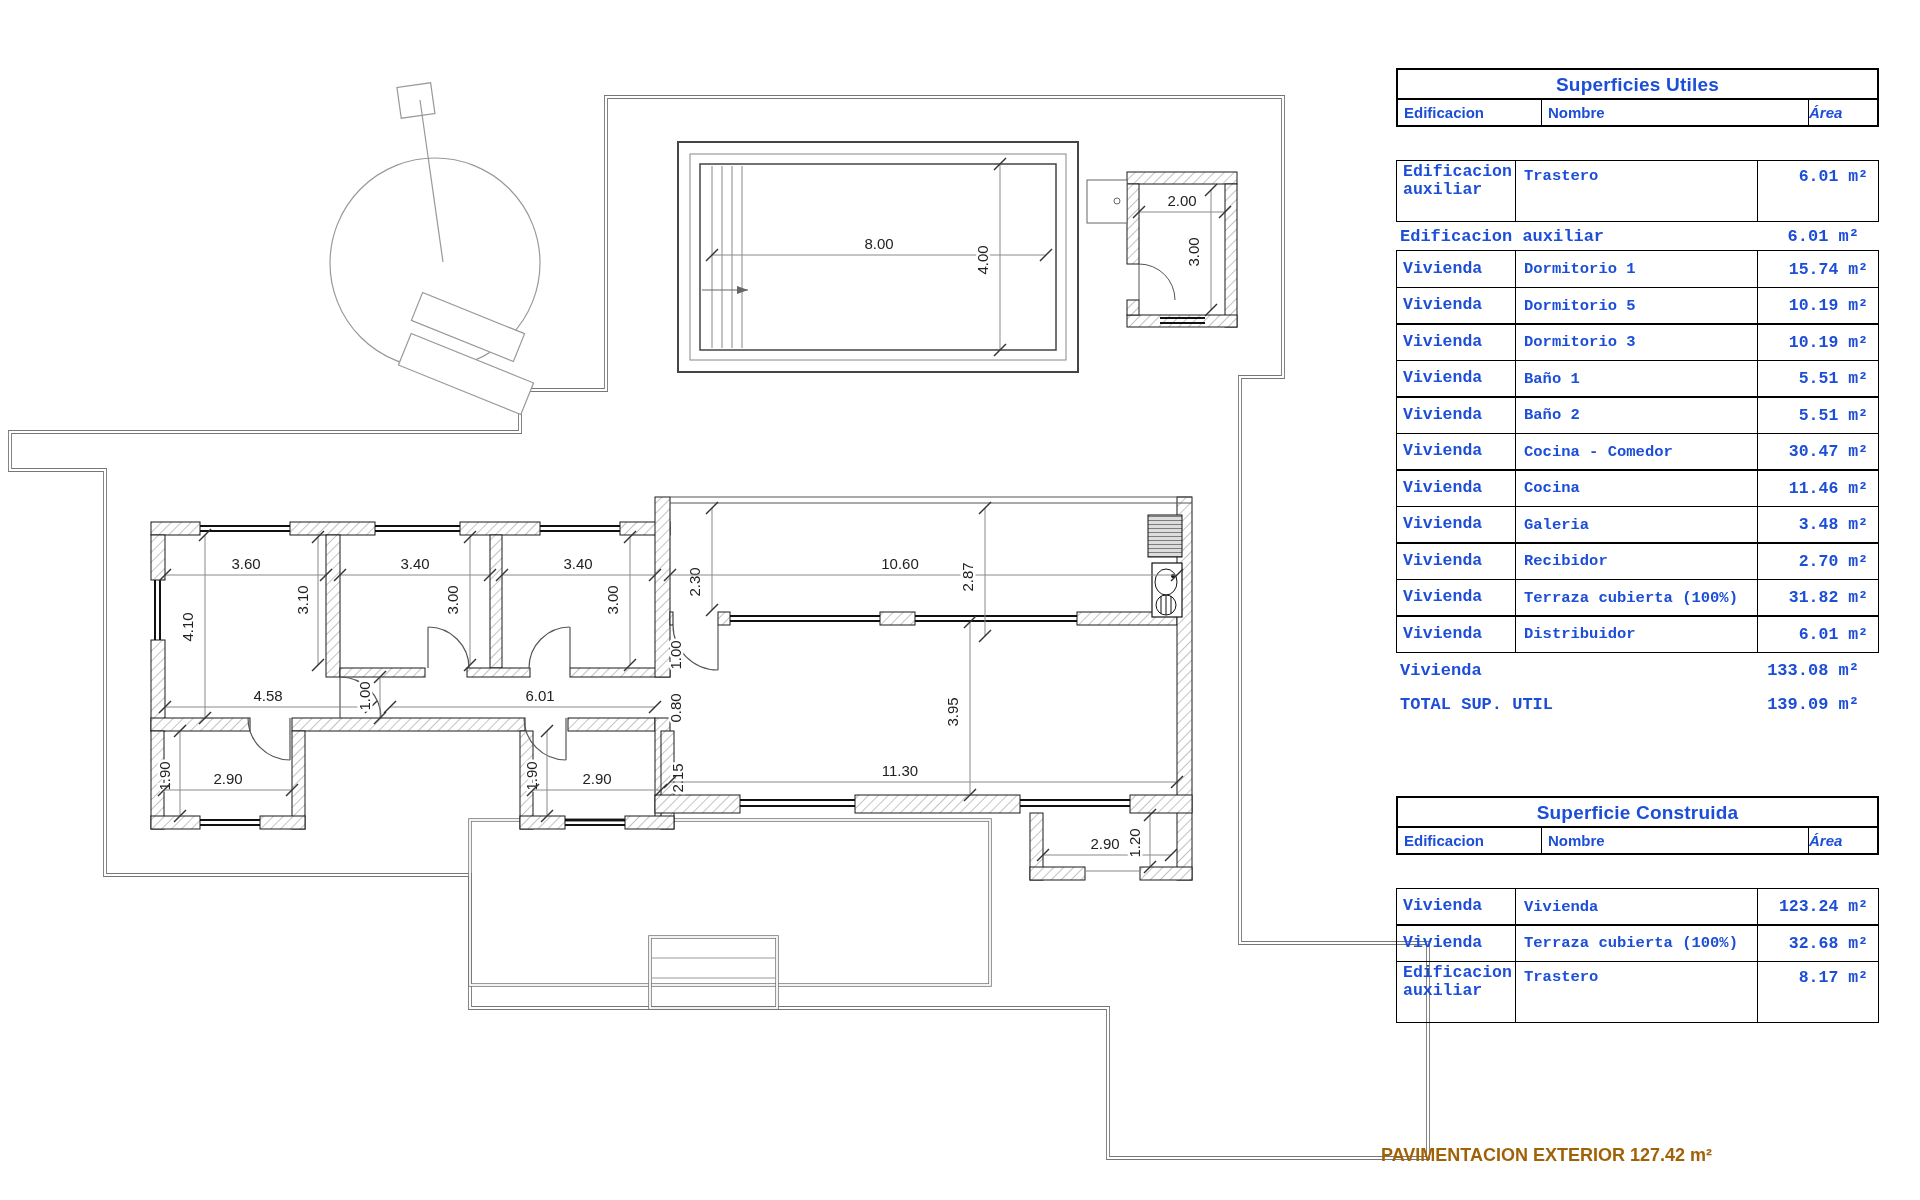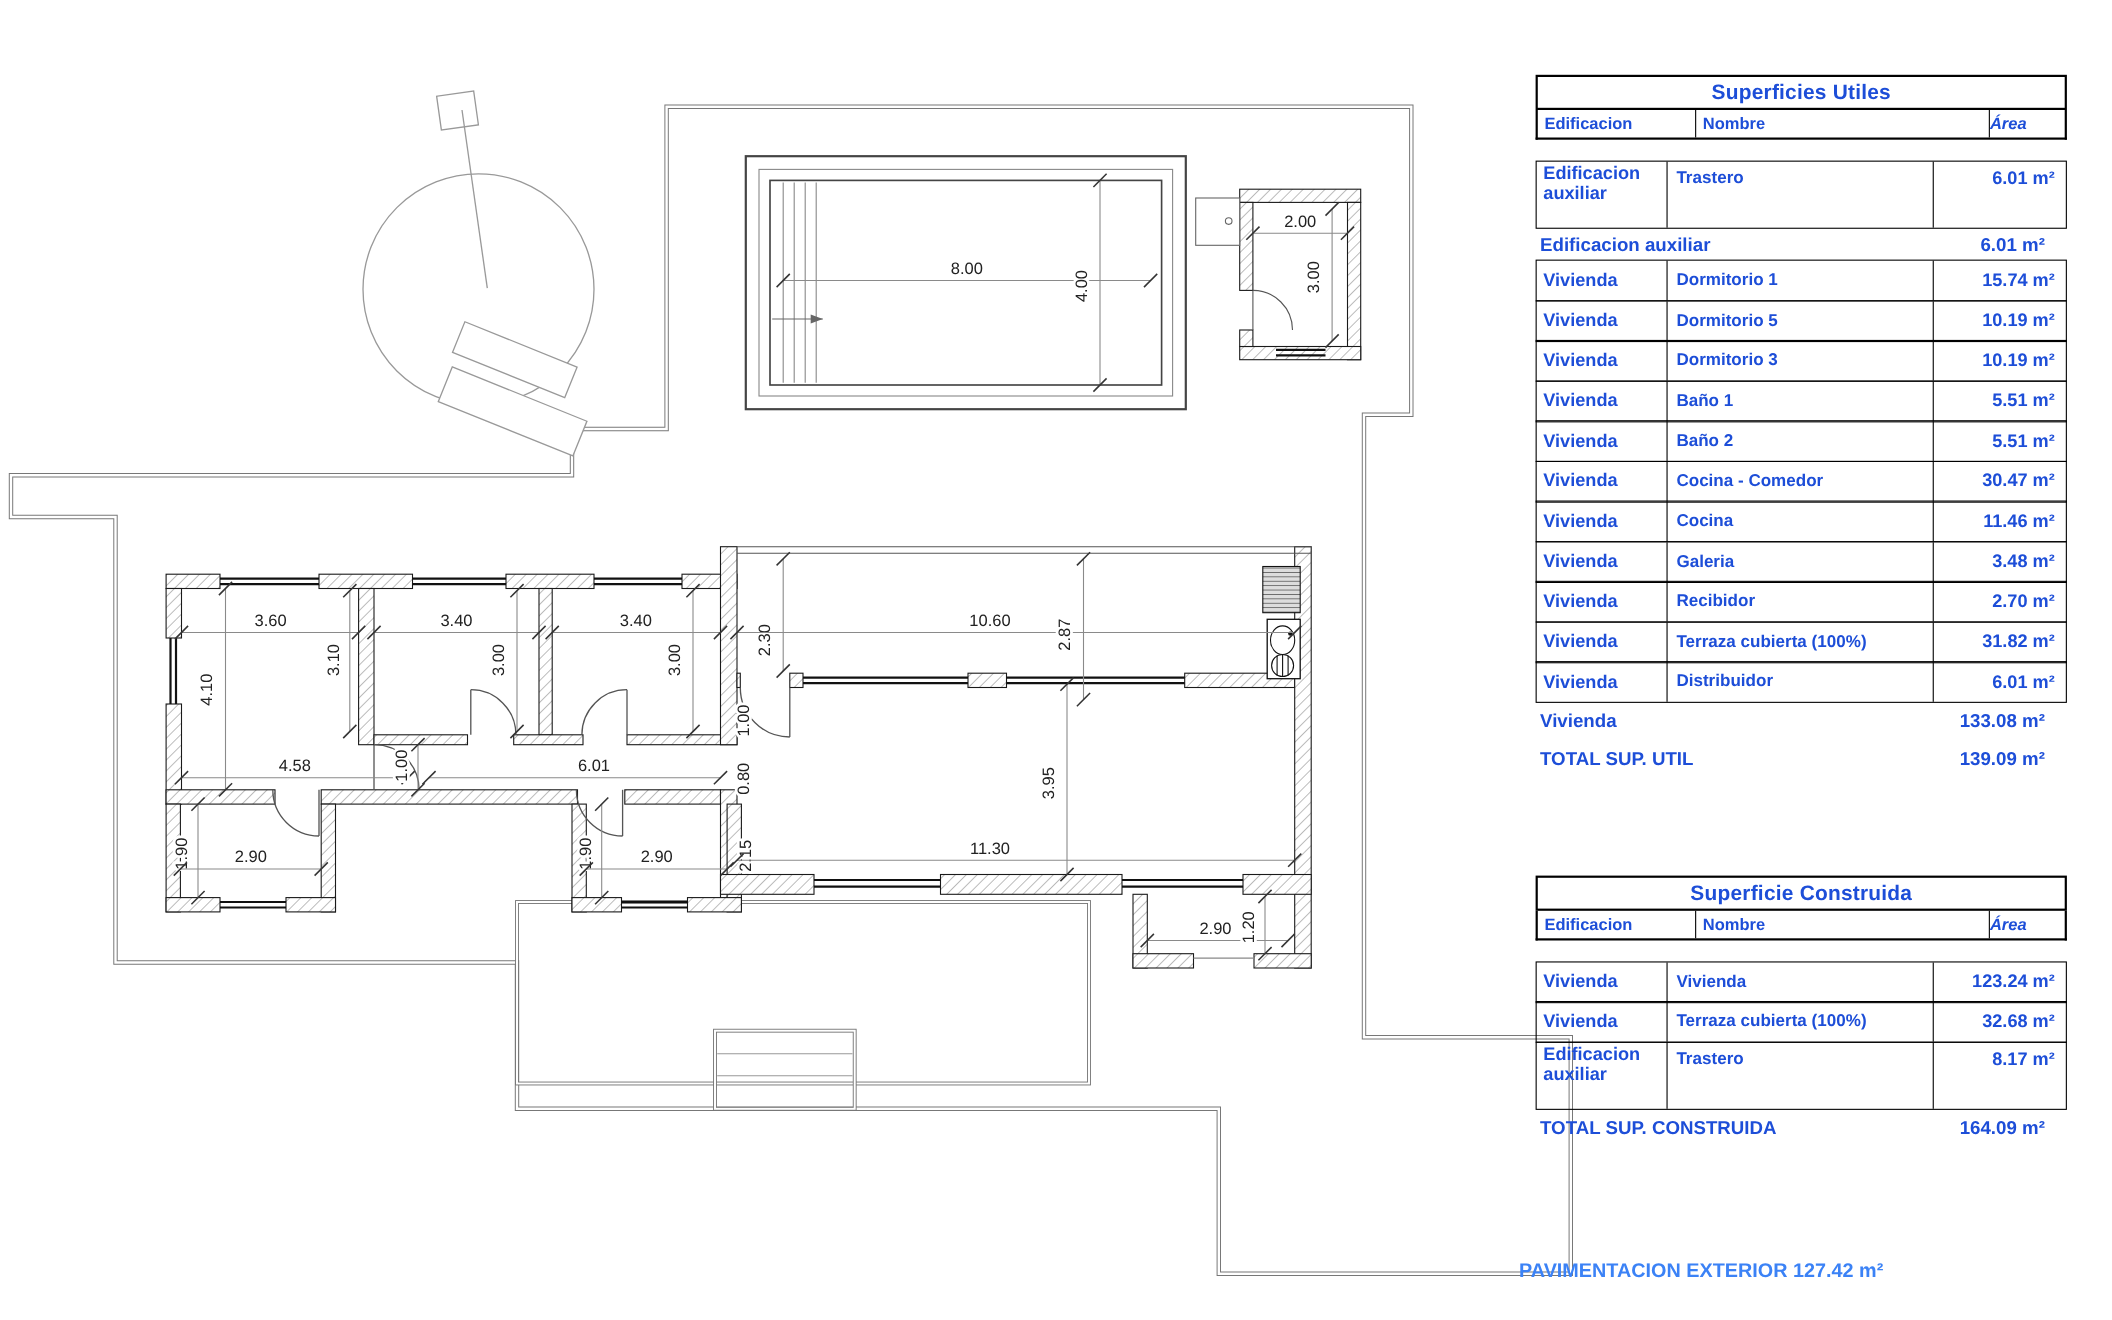--- a/index.html
+++ b/index.html
@@ -8,35 +8,35 @@
   #plan-svg{position:absolute;left:0;top:0;}
   
   .tbl{position:absolute;width:483px;color:#1d4ed8;font-weight:bold;}
   .tbl-title{box-sizing:border-box;border:2px solid #000;height:32px;line-height:29px;
              text-align:center;font-size:19px;letter-spacing:0.2px;}
   .tbl-head{box-sizing:border-box;display:grid;grid-template-columns:118px 242px 121px;
             border:2px solid #000;border-top:none;height:27px;gap:25px;}
   .tbl-head span{box-sizing:border-box;font-size:15px;padding:4px 0 0 6px;}
   .tbl-head span:nth-child(2){border-left:1.5px solid #000;}
   .tbl-head span:nth-child(3){border-left:1.5px solid #000;text-align:left;padding-left:0;font-style:italic;}
-  .tbl-rows{margin-top:20px;}
+  .tbl-rows{margin-top:34px;font-family:Liberation Mono, monospace;}
   .trow{box-sizing:border-box;display:grid;grid-template-columns:118px 242px 121px;
         border:1.5px solid #000;margin-top:-1.5px;min-height:38px;align-items:center;}
   .trow.tall{min-height:62px;align-items:start;}
   .trow .c1{font-size:16.5px;padding:2px 2px 2px 6px;line-height:1.15;}
   .trow .c2{box-sizing:border-box;font-size:15.5px;padding:2px 2px 2px 8px;border-left:1.5px solid #000;align-self:stretch;display:flex;align-items:center;}
   .trow.tall .c2{align-items:flex-start;padding-top:6px;}
   .trow .c3{box-sizing:border-box;font-size:16.5px;padding:2px 10px 2px 2px;border-left:1.5px solid #000;
             text-align:right;align-self:stretch;display:flex;align-items:center;justify-content:flex-end;}
   .trow.tall .c3{align-items:flex-start;padding-top:6px;}
   .srow{display:grid;grid-template-columns:352px 121px;min-height:30px;align-items:center;}
   .srow .s1{font-size:17px;padding-left:4px;}
   .srow .s2{font-size:17px;text-align:right;padding-right:10px;}
   .srow.big{min-height:34px;}
-  #pav{position:absolute;left:1381px;top:1145px;font-size:18px;font-weight:bold;color:#3b82f6;}
+  #pav{position:absolute;left:1381px;top:1145px;font-size:18px;font-weight:bold;color:#a16207;}
 </style>
 </head>
 <body>
 <div id="stage">
 
 <svg id="plan-svg" width="1920" height="1200" viewBox="0 0 1920 1200">
   <defs>
     <pattern id="hatch" width="7" height="7" patternUnits="userSpaceOnUse" patternTransform="rotate(45)">
       <rect width="7" height="7" fill="#ffffff"></rect>
       <line x1="0" y1="0" x2="0" y2="7" stroke="#b4b4b4" stroke-width="1.6"></line>
@@ -430,22 +430,18 @@
         <div class="trow">
           <span class="c1">Vivienda</span>
           <span class="c2">Terraza cubierta (100%)</span>
           <span class="c3">32.68 m²</span>
         </div>
         <div class="trow tall">
           <span class="c1">Edificacion auxiliar</span>
           <span class="c2">Trastero</span>
           <span class="c3">8.17 m²</span>
         </div>
-        <div class="srow big">
-          <span class="s1">TOTAL SUP. CONSTRUIDA</span>
-          <span class="s2">164.09 m²</span>
-        </div>
       </div>
 </div>
 
 <div id="pav">PAVIMENTACION EXTERIOR 127.42 m²</div>
 
 </div>
 
 </body></html>

